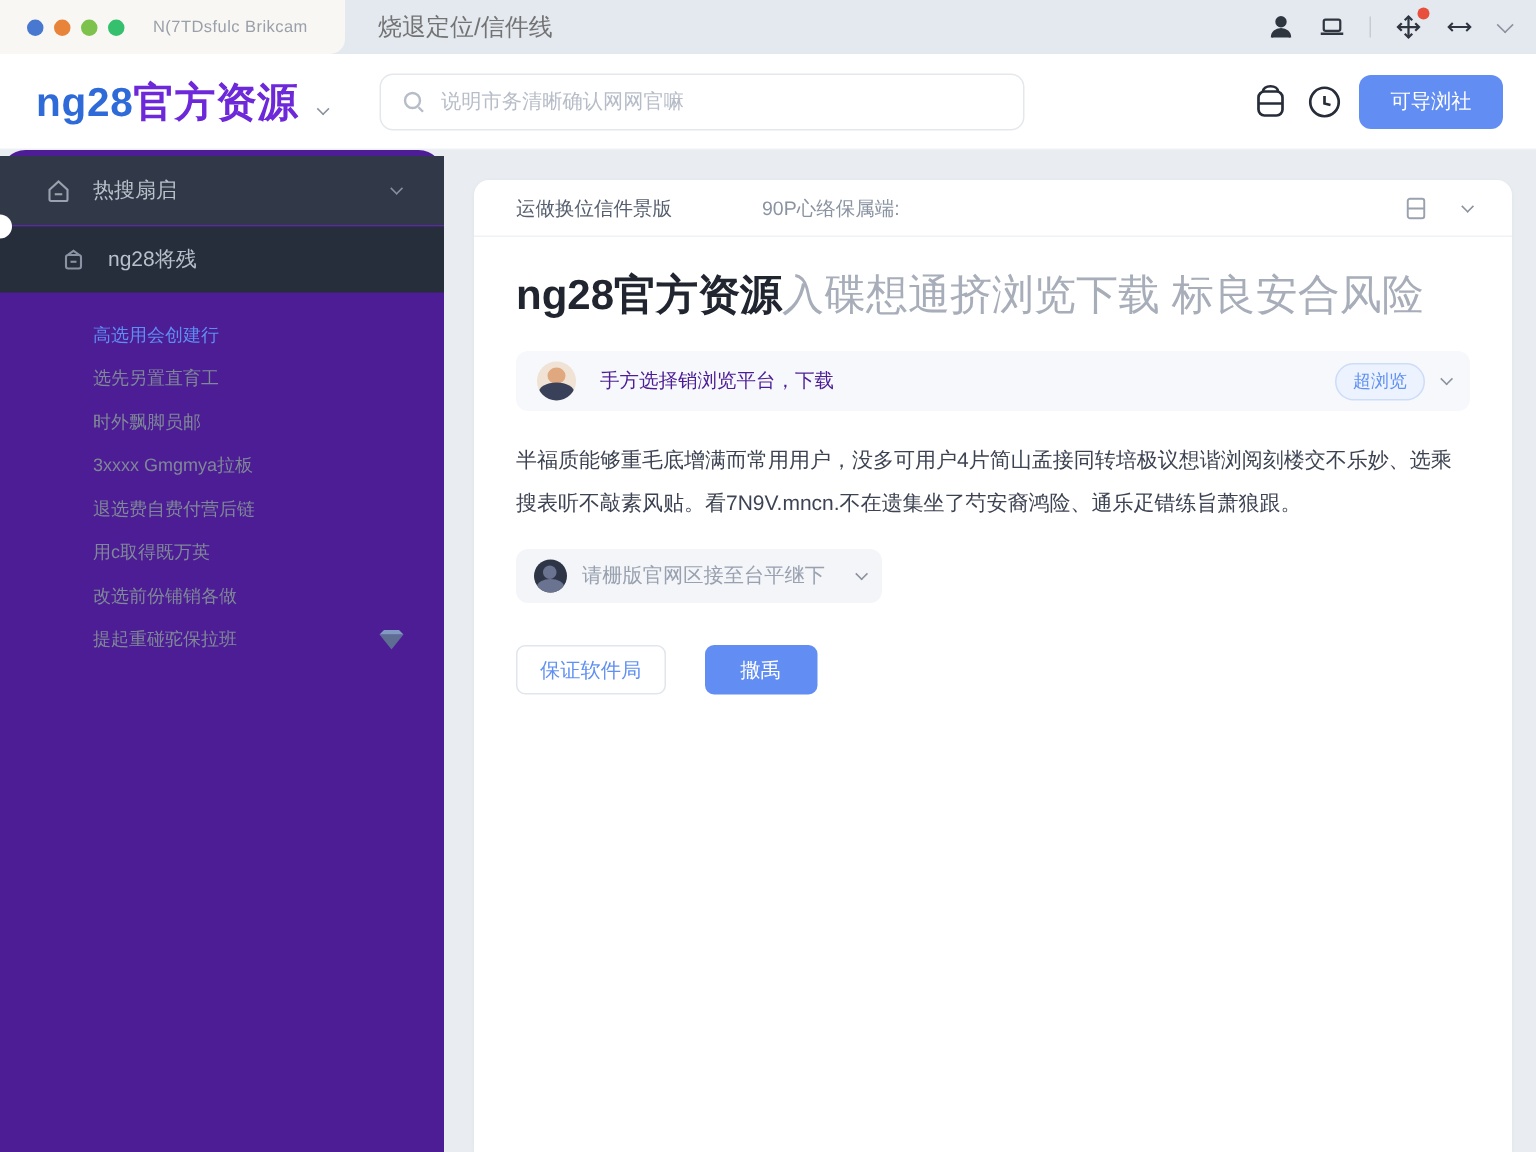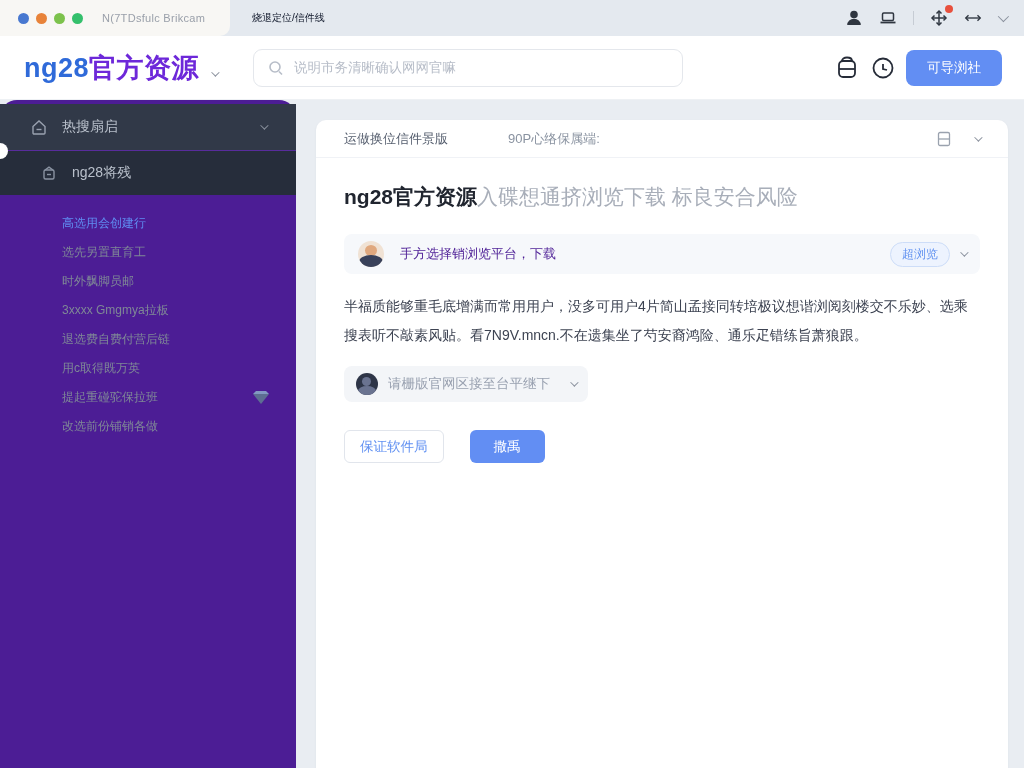--- a/index.html
+++ b/index.html
@@ -5,21 +5,21 @@
   * { margin:0; padding:0; box-sizing:border-box; }
   html,body { width:1024px; height:768px; overflow:hidden; }
   body { font-family:"Liberation Sans","DejaVu Sans",sans-serif; background:#e9edf2; }
   #app { position:relative; width:1024px; height:768px; background:#e9edf2; }
 
   
   .topbar { position:absolute; left:0; top:0; width:1024px; height:36px; background:#e4e9ef; display:flex; align-items:center; }
   .topbar-left { width:230px; height:36px; background:#f8f7f4; display:flex; align-items:center; padding-left:18px; border-radius:0 0 10px 0; }
   .dot { width:11px; height:11px; border-radius:50%; margin-right:7px; }
   .url-text { margin-left:12px; font-size:11px; color:#9aa0aa; letter-spacing:.3px; white-space:nowrap; }
-  .tab-title { margin-left:22px; font-size:10px; color:#0f172a; }
+  .tab-title { margin-left:22px; font-size:16px; color:#737373; }
   .topbar-icons { margin-left:auto; display:flex; align-items:center; gap:16px; padding-right:18px; }
   .tb-icon { width:18px; height:18px; display:block; }
   .tb-divider { width:1px; height:14px; background:#c6ccd4; }
   .badge-wrap { position:relative; }
   .red-dot { position:absolute; top:-4px; right:-5px; width:8px; height:8px; border-radius:50%; background:#e8503d; }
 
   
   .chev { display:inline-block; width:8px; height:8px; border-right:1.6px solid #8a919d; border-bottom:1.6px solid #8a919d; transform:rotate(45deg) translateY(-2px); }
   .chev.sm { width:6px; height:6px; }
 
@@ -53,21 +53,21 @@
 
   
   .content { position:absolute; left:296px; top:100px; width:728px; height:548px; background:#e9edf2; }
   .card { position:absolute; left:20px; top:20px; width:692px; height:648px; background:#ffffff; border-radius:10px 10px 0 0; box-shadow:0 1px 3px rgba(40,50,70,0.05); }
   .crumb-row { height:38px; display:flex; align-items:center; padding:0 28px; border-bottom:1px solid #f0f2f6; }
   .crumb-1 { font-size:13px; color:#555e6e; }
   .crumb-2 { font-size:13px; color:#8a93a1; margin-left:60px; }
   .crumb-right { margin-left:auto; display:flex; align-items:center; gap:22px; }
   .layout-ico { width:16px; height:16px; display:block; }
 
-  .heading { padding:0 28px; margin-top:24px; font-size:21px; line-height:30px; }
+  .heading { padding:0 28px; margin-top:24px; font-size:28px; line-height:30px; }
   .heading .h-bold { font-weight:bold; color:#20252f; }
   .heading .h-light { font-weight:normal; color:#a8aeb9; }
 
   .tip-box { margin:22px 28px 0; height:40px; background:#f6f8fb; border-radius:8px; display:flex; align-items:center; padding:0 14px; }
   .avatar { width:26px; height:26px; border-radius:50%; overflow:hidden; position:relative; background:#f0e2d4; flex:0 0 auto; }
   .avatar .head { position:absolute; left:7px; top:4px; width:12px; height:11px; border-radius:50%; background:#e0a87e; }
   .avatar .body { position:absolute; left:1px; top:14px; width:24px; height:14px; border-radius:50% 50% 0 0; background:#39415a; }
   .tip-text { margin-left:16px; font-size:13px; color:#4c1d95; flex:1; }
   .pill-badge { font-size:12px; color:#6292f0; background:#edf3fe; border:1px solid #cdddf8; border-radius:999px; padding:3px 11px; cursor:pointer; }
   .tip-chev { margin-left:10px; }
@@ -185,30 +185,30 @@
       <div class="sb-item">
           <span>3xxxx Gmgmya拉板</span>
         </div>
       <div class="sb-item">
           <span>退选费自费付营后链</span>
         </div>
       <div class="sb-item">
           <span>用c取得既万英</span>
         </div>
       <div class="sb-item">
+          <span>改选前份铺销各做</span>
+        </div>
+      <div class="sb-item">
         <span>提起重碰驼保拉班</span>
         <span class="spacer"></span>
         <svg width="22" height="16" viewBox="0 0 22 16">
           <polygon points="3,4 19,4 11,14" fill="#5d6e92"></polygon>
           <polygon points="6,1 16,1 19,4 3,4" fill="#8299c2"></polygon>
         </svg>
       </div>
-      <div class="sb-item">
-          <span>改选前份铺销各做</span>
-        </div>
     </div>
   </div>
 
   <div class="content">
     <div class="card">
       <div class="crumb-row">
         <span class="crumb-1">运做换位信件景版</span>
         <span class="crumb-2">90P心络保属端:</span>
         <div class="crumb-right">
           <svg class="layout-ico" viewBox="0 0 16 16" fill="none" stroke="#9aa2ae" stroke-width="1.3">

